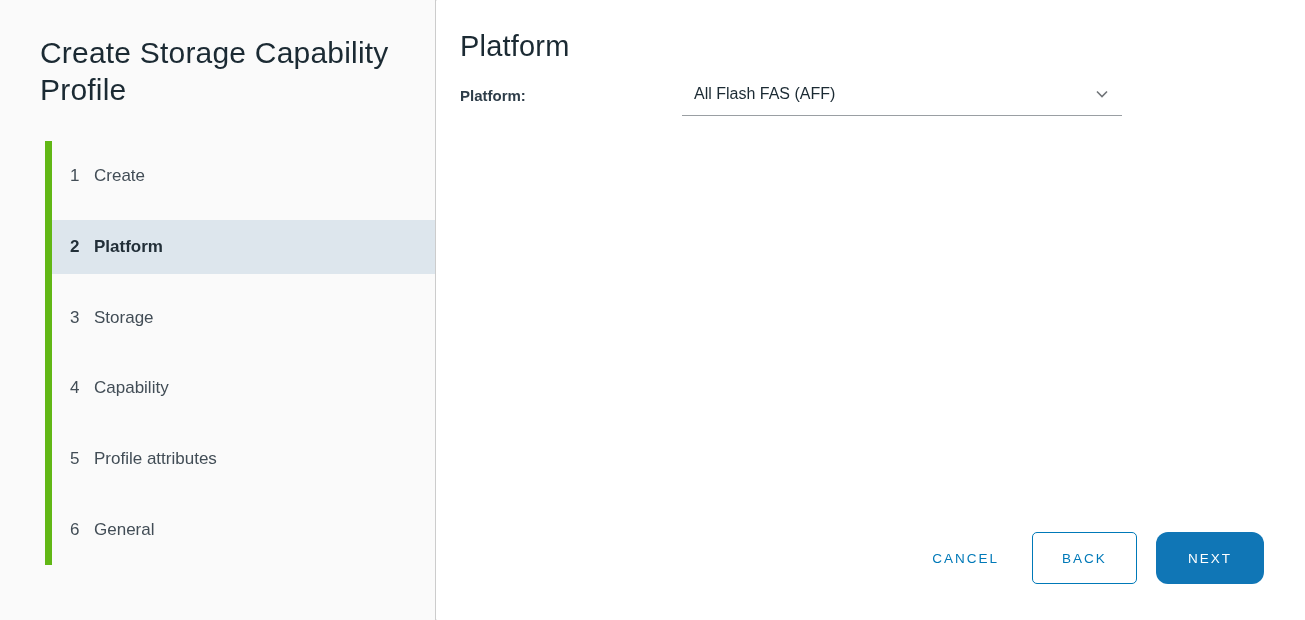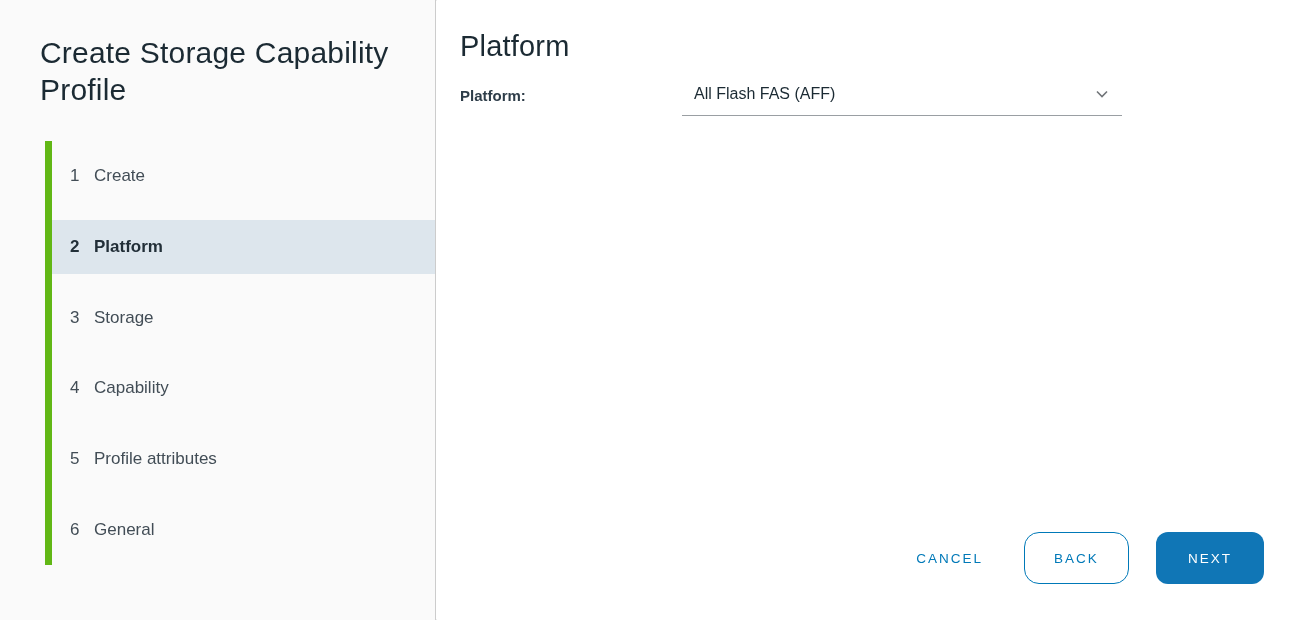--- a/index.html
+++ b/index.html
@@ -97,40 +97,39 @@
     color: var(--text-dark, #1b2a33);
   }
   .chevron { display: inline-flex; margin-right: 2px; }
 
   
   .footer {
     position: absolute;
     right: 41px; bottom: 36px;
     display: flex;
     align-items: center;
-    gap: 8px;
   }
   .btn {
     font-family: inherit;
     font-size: 13.5px;
     font-weight: 500;
     letter-spacing: 2px;
     cursor: pointer;
     background: none;
     border: none;
   }
   .btn-link {
     color: var(--link-blue, #0079b8);
     margin-right: 31px;
     padding: 6px 2px;
   }
   .btn-outline {
     color: var(--link-blue, #0079b8);
     border: 1px solid var(--link-blue, #0079b8);
-    border-radius: 15px;
+    border-radius: 5px;
     width: 105px; height: 52px;
     margin-right: 19px;
     background: #ffffff;
   }
   .btn-primary {
     color: #ffffff;
     background: var(--primary-button-bg, #1076b6);
     border-radius: 12px;
     width: 108px; height: 52px;
   }

